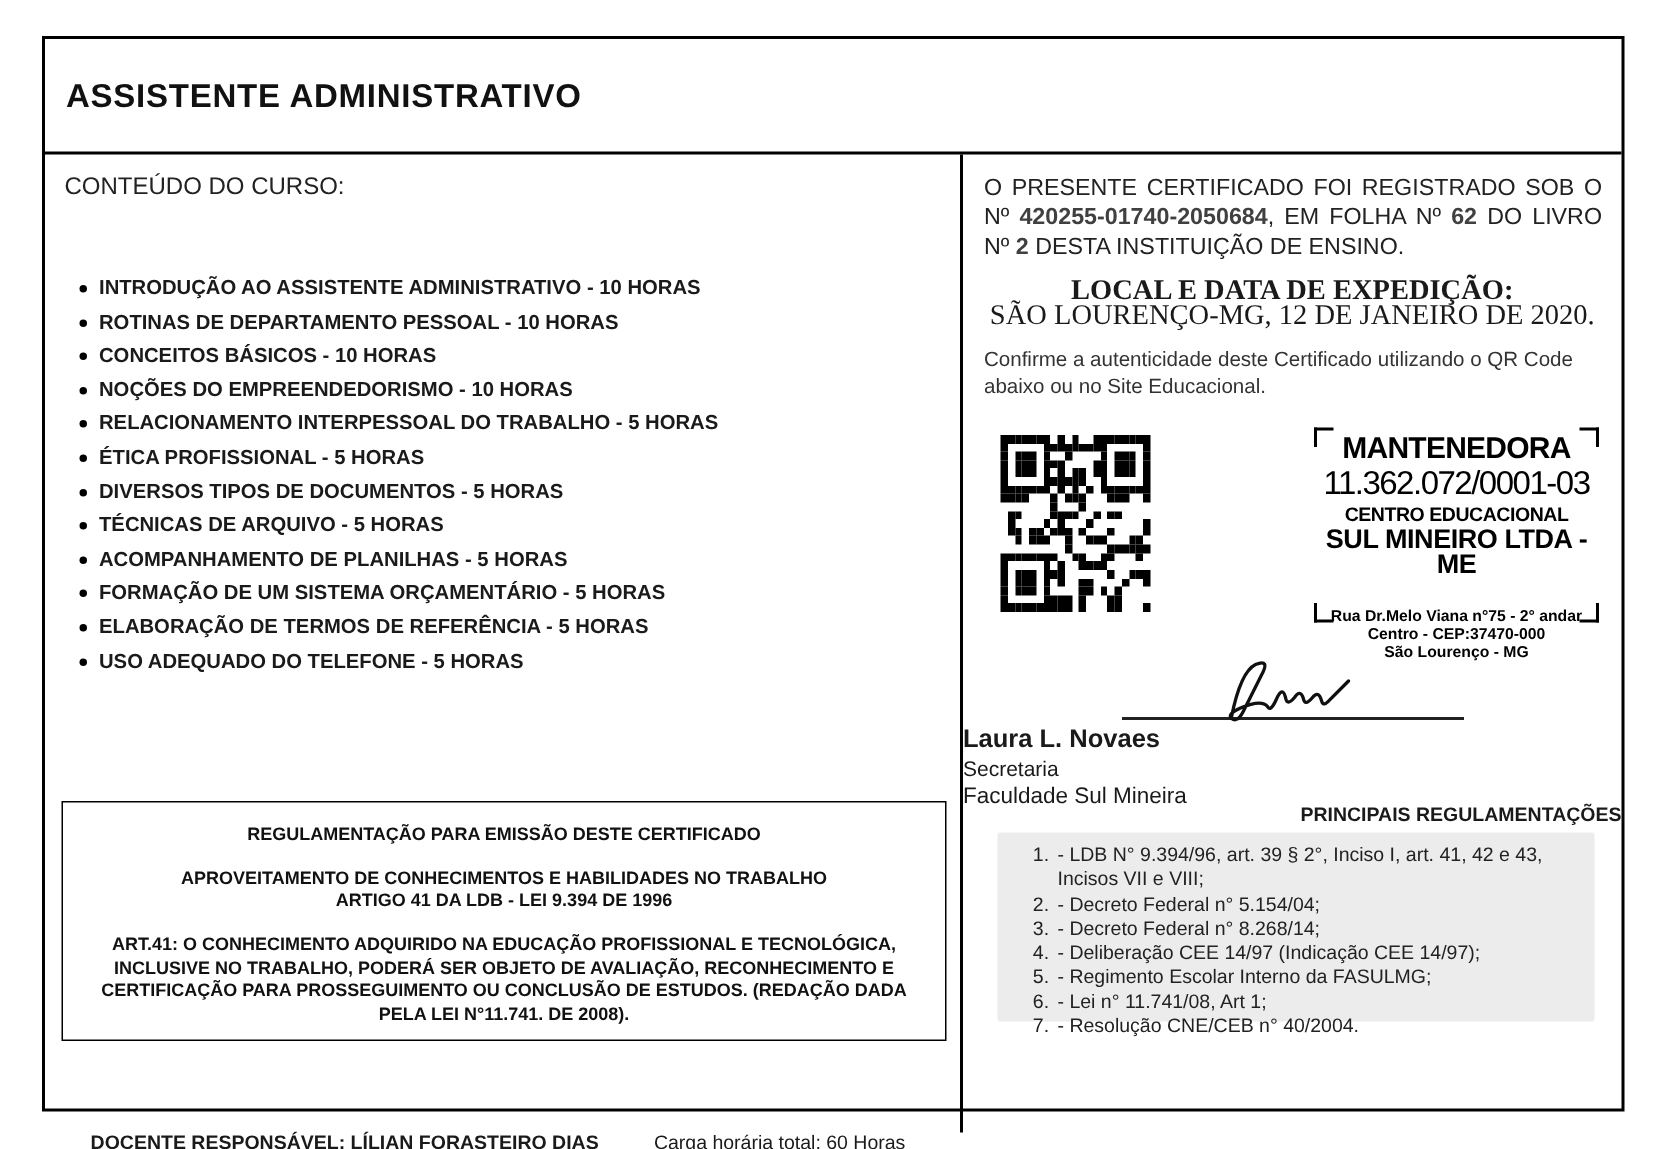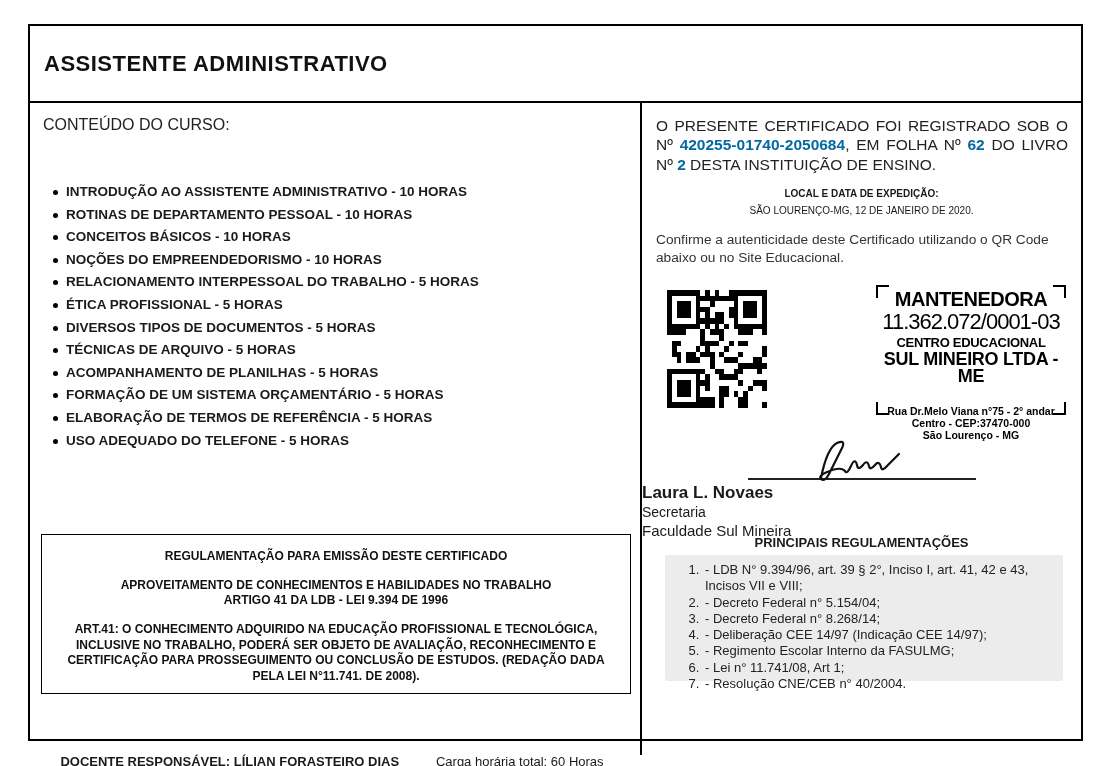--- a/index.html
+++ b/index.html
@@ -29,23 +29,23 @@
   .reg-box .rb-body { margin-top:14px; line-height:15.5px; }
 
   .bottom-row { position:absolute; left:4px; right:10px; top:608px; display:flex; justify-content:center; align-items:flex-start;margin-top:43px; }
   .docente { font-size:13px; font-weight:bold; width:fit-content; line-height:16px; }
   .docente .reg-mec { text-align:right; }
   .carga { font-size:13px; text-align:right; line-height:16px; }
   .carga .nota-val { font-weight:bold; }
 
   
   .registration { margin:13px 13px 0 14px; font-size:15.5px; line-height:19.3px; text-align:justify; color:#222; }
-  .registration b { color:#0369a1; }
-
-  .expedicao { margin-top:11px; text-align:center; font-size:10px; line-height:17px; }
+  .registration b { color:#404040; }
+
+  .expedicao { margin-top:11px; text-align:center; font-size:19px; line-height:17px;font-family:Liberation Serif, serif; }
   .expedicao .exp-label { font-weight:bold; }
 
   .confirm { margin:12px 13px 0 14px; font-size:13.7px; line-height:18px; color:#333; }
 
   .qr-stamp-row { position:absolute; left:0; top:183px; width:100%; }
   .qr { position:absolute; left:25px; top:4px; width:100px; height:118px; display:grid; grid-template-columns:repeat(21,1fr); grid-template-rows:repeat(21,1fr); background:#fff; }
   .qr .m { background:#000; }
 
   .stamp { position:absolute; left:236px; top:0; width:186px; height:128px; text-align:center; color:#000; padding-top:3px; }
   .stamp .corner { position:absolute; width:13px; height:13px; }
@@ -59,21 +59,21 @@
   .stamp .s4 { font-size:18px; font-weight:bold; letter-spacing:-.3px; line-height:17px; margin-bottom:20px; }
   .stamp .a  { font-size:10.5px; font-weight:bold; line-height:12px; }
 
   .signature-block { position:absolute; left:0; top:335px; width:100%; text-align:left; }
   .sig-svg { position:relative; display:block; margin:0 auto -8px; }
   .sig-line { width:228px; margin:0 auto; border-bottom:2px solid #222; }
   .sig-name { margin-top:3px; font-size:17px; font-weight:bold; }
   .sig-role { font-size:14px; line-height:18px; }
   .sig-inst { font-size:15px; line-height:19px; }
 
-  .regs-heading { position:absolute; left:0; top:432px; width:100%; text-align:center; font-size:13px; font-weight:bold; }
+  .regs-heading { position:absolute; left:0; top:432px; width:100%; text-align:right; font-size:13px; font-weight:bold; }
   .regs-panel { position:absolute; left:23px; top:452px; width:398px; height:126px; background:#ececec; border-radius:2px; padding:7px 10px 0 16px; }
   .regs-list { list-style-position:outside; margin-left:22px; font-size:13px; line-height:16.3px; color:#222; }
   .regs-list li { padding-left:2px; max-width:340px; }
 </style>
 </head>
 <body>
 
 <div class="page">
   <div class="frame">
 

